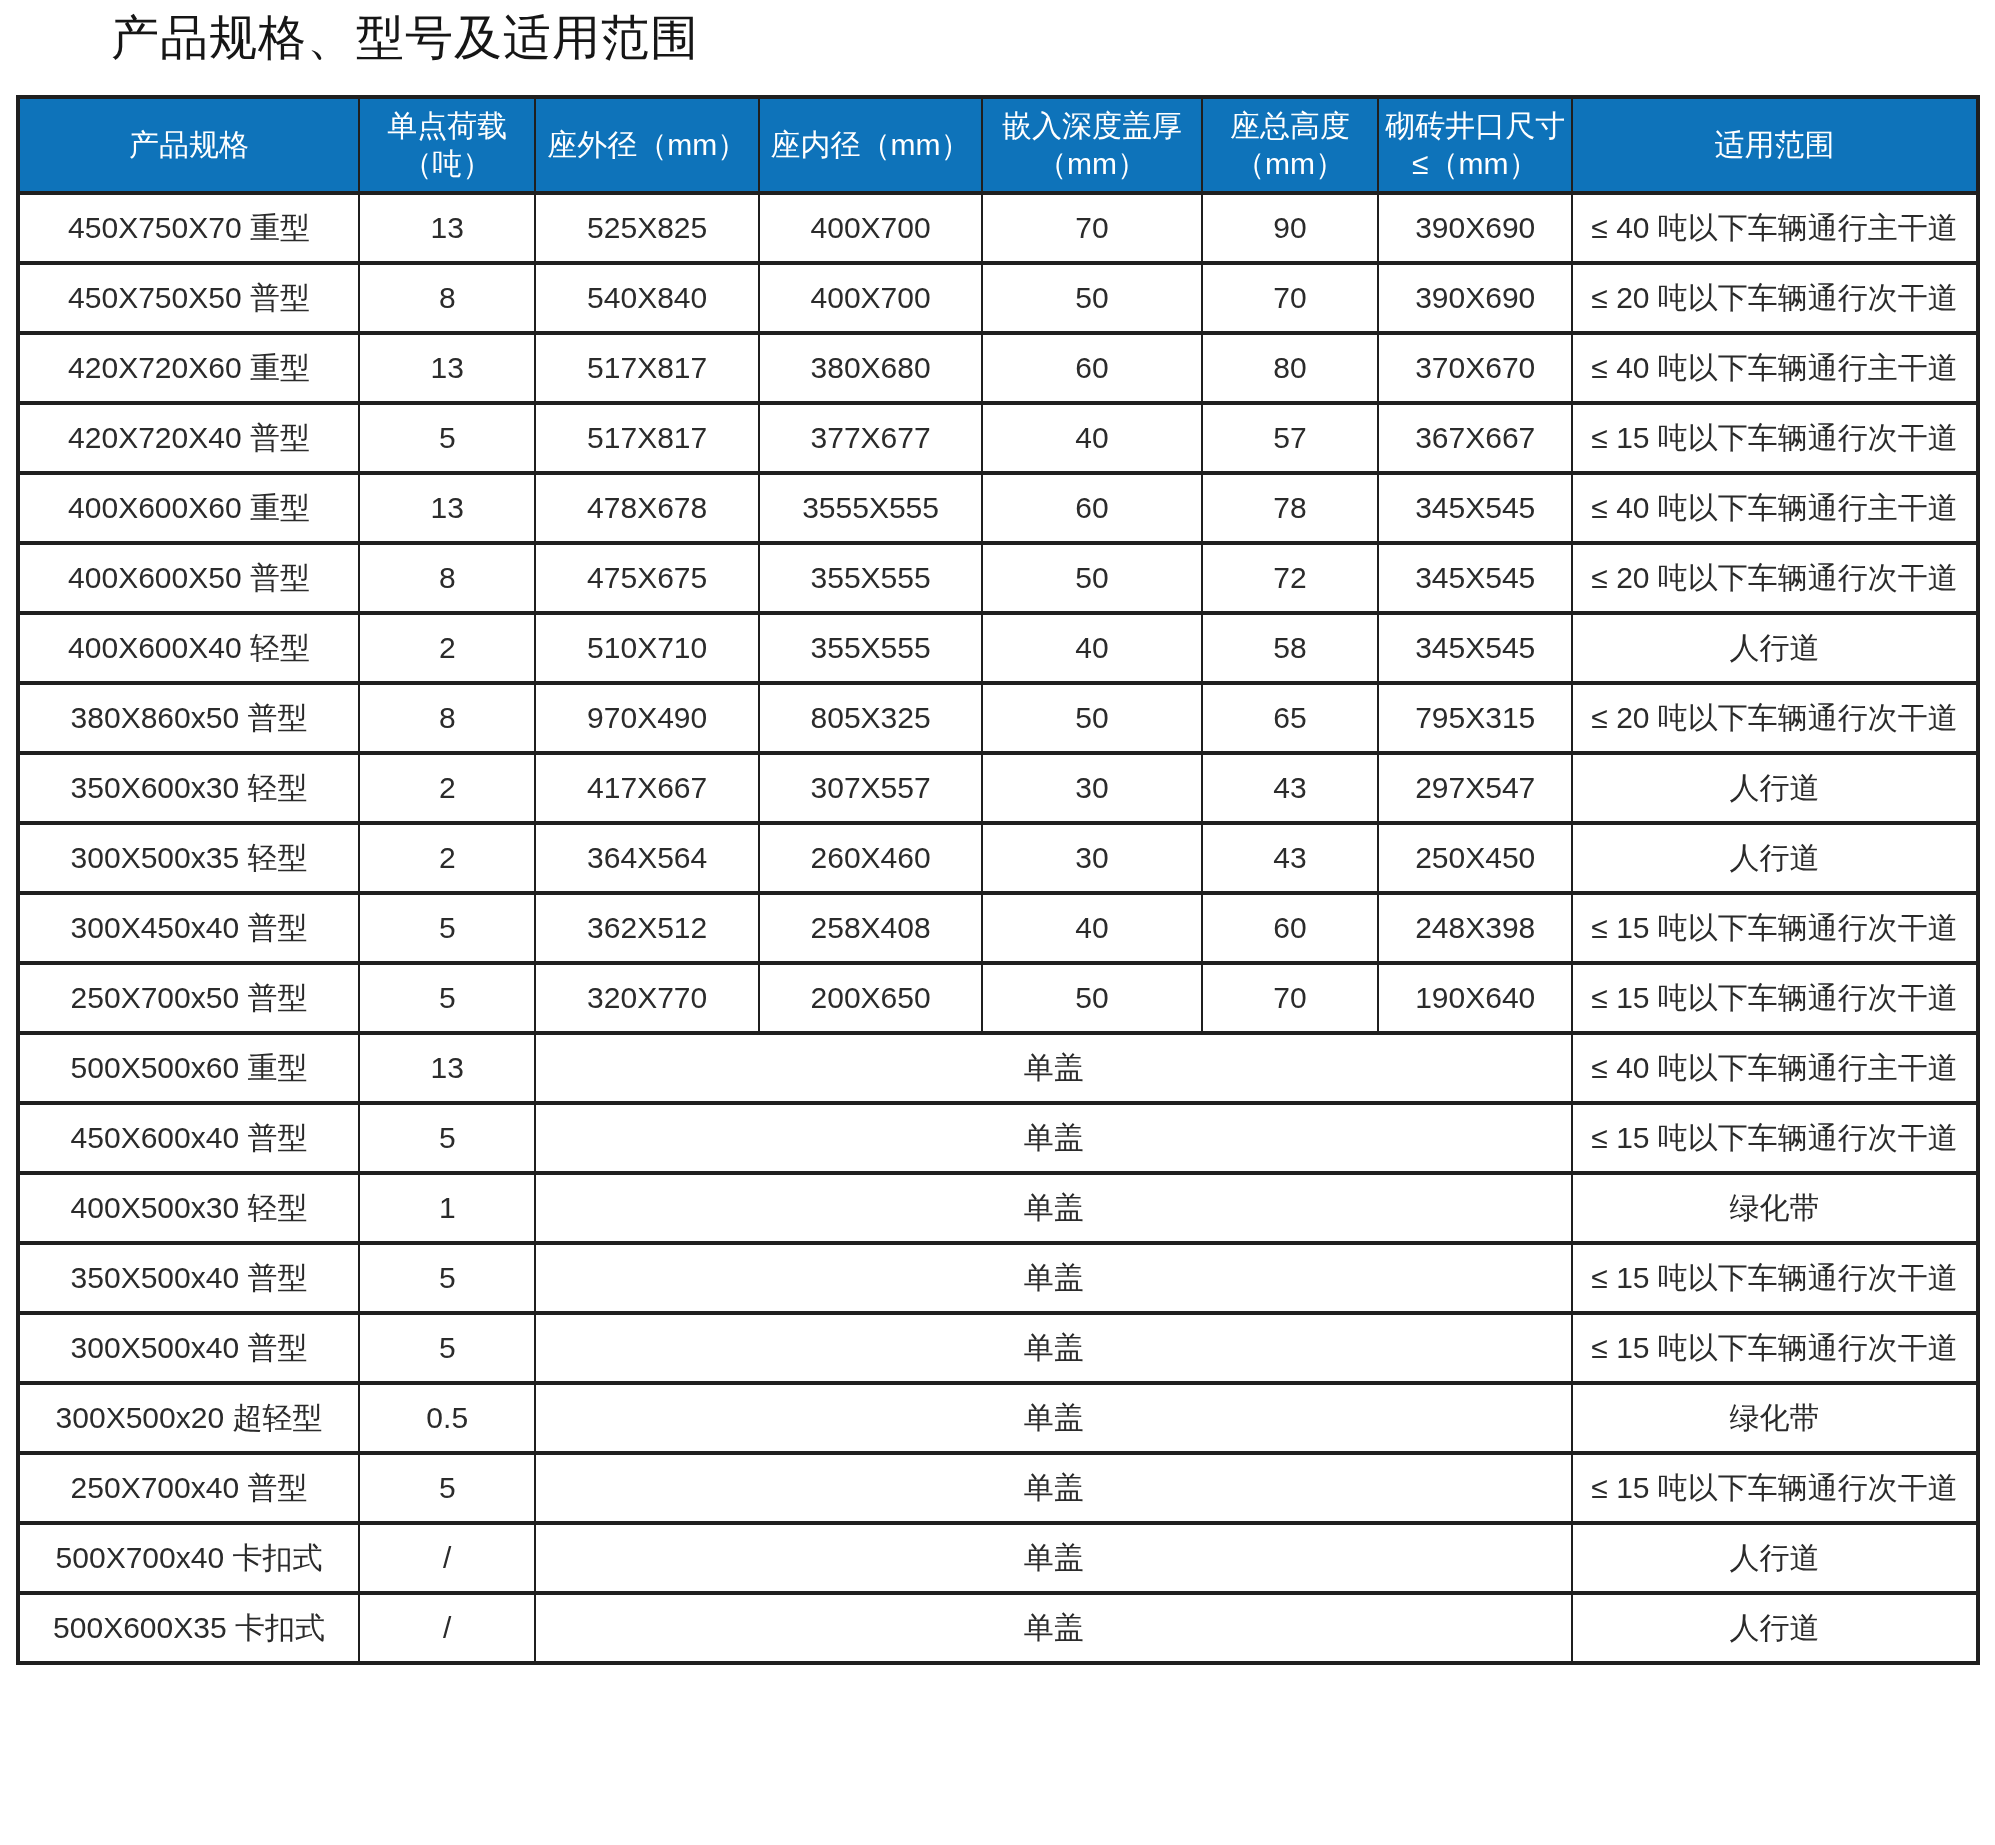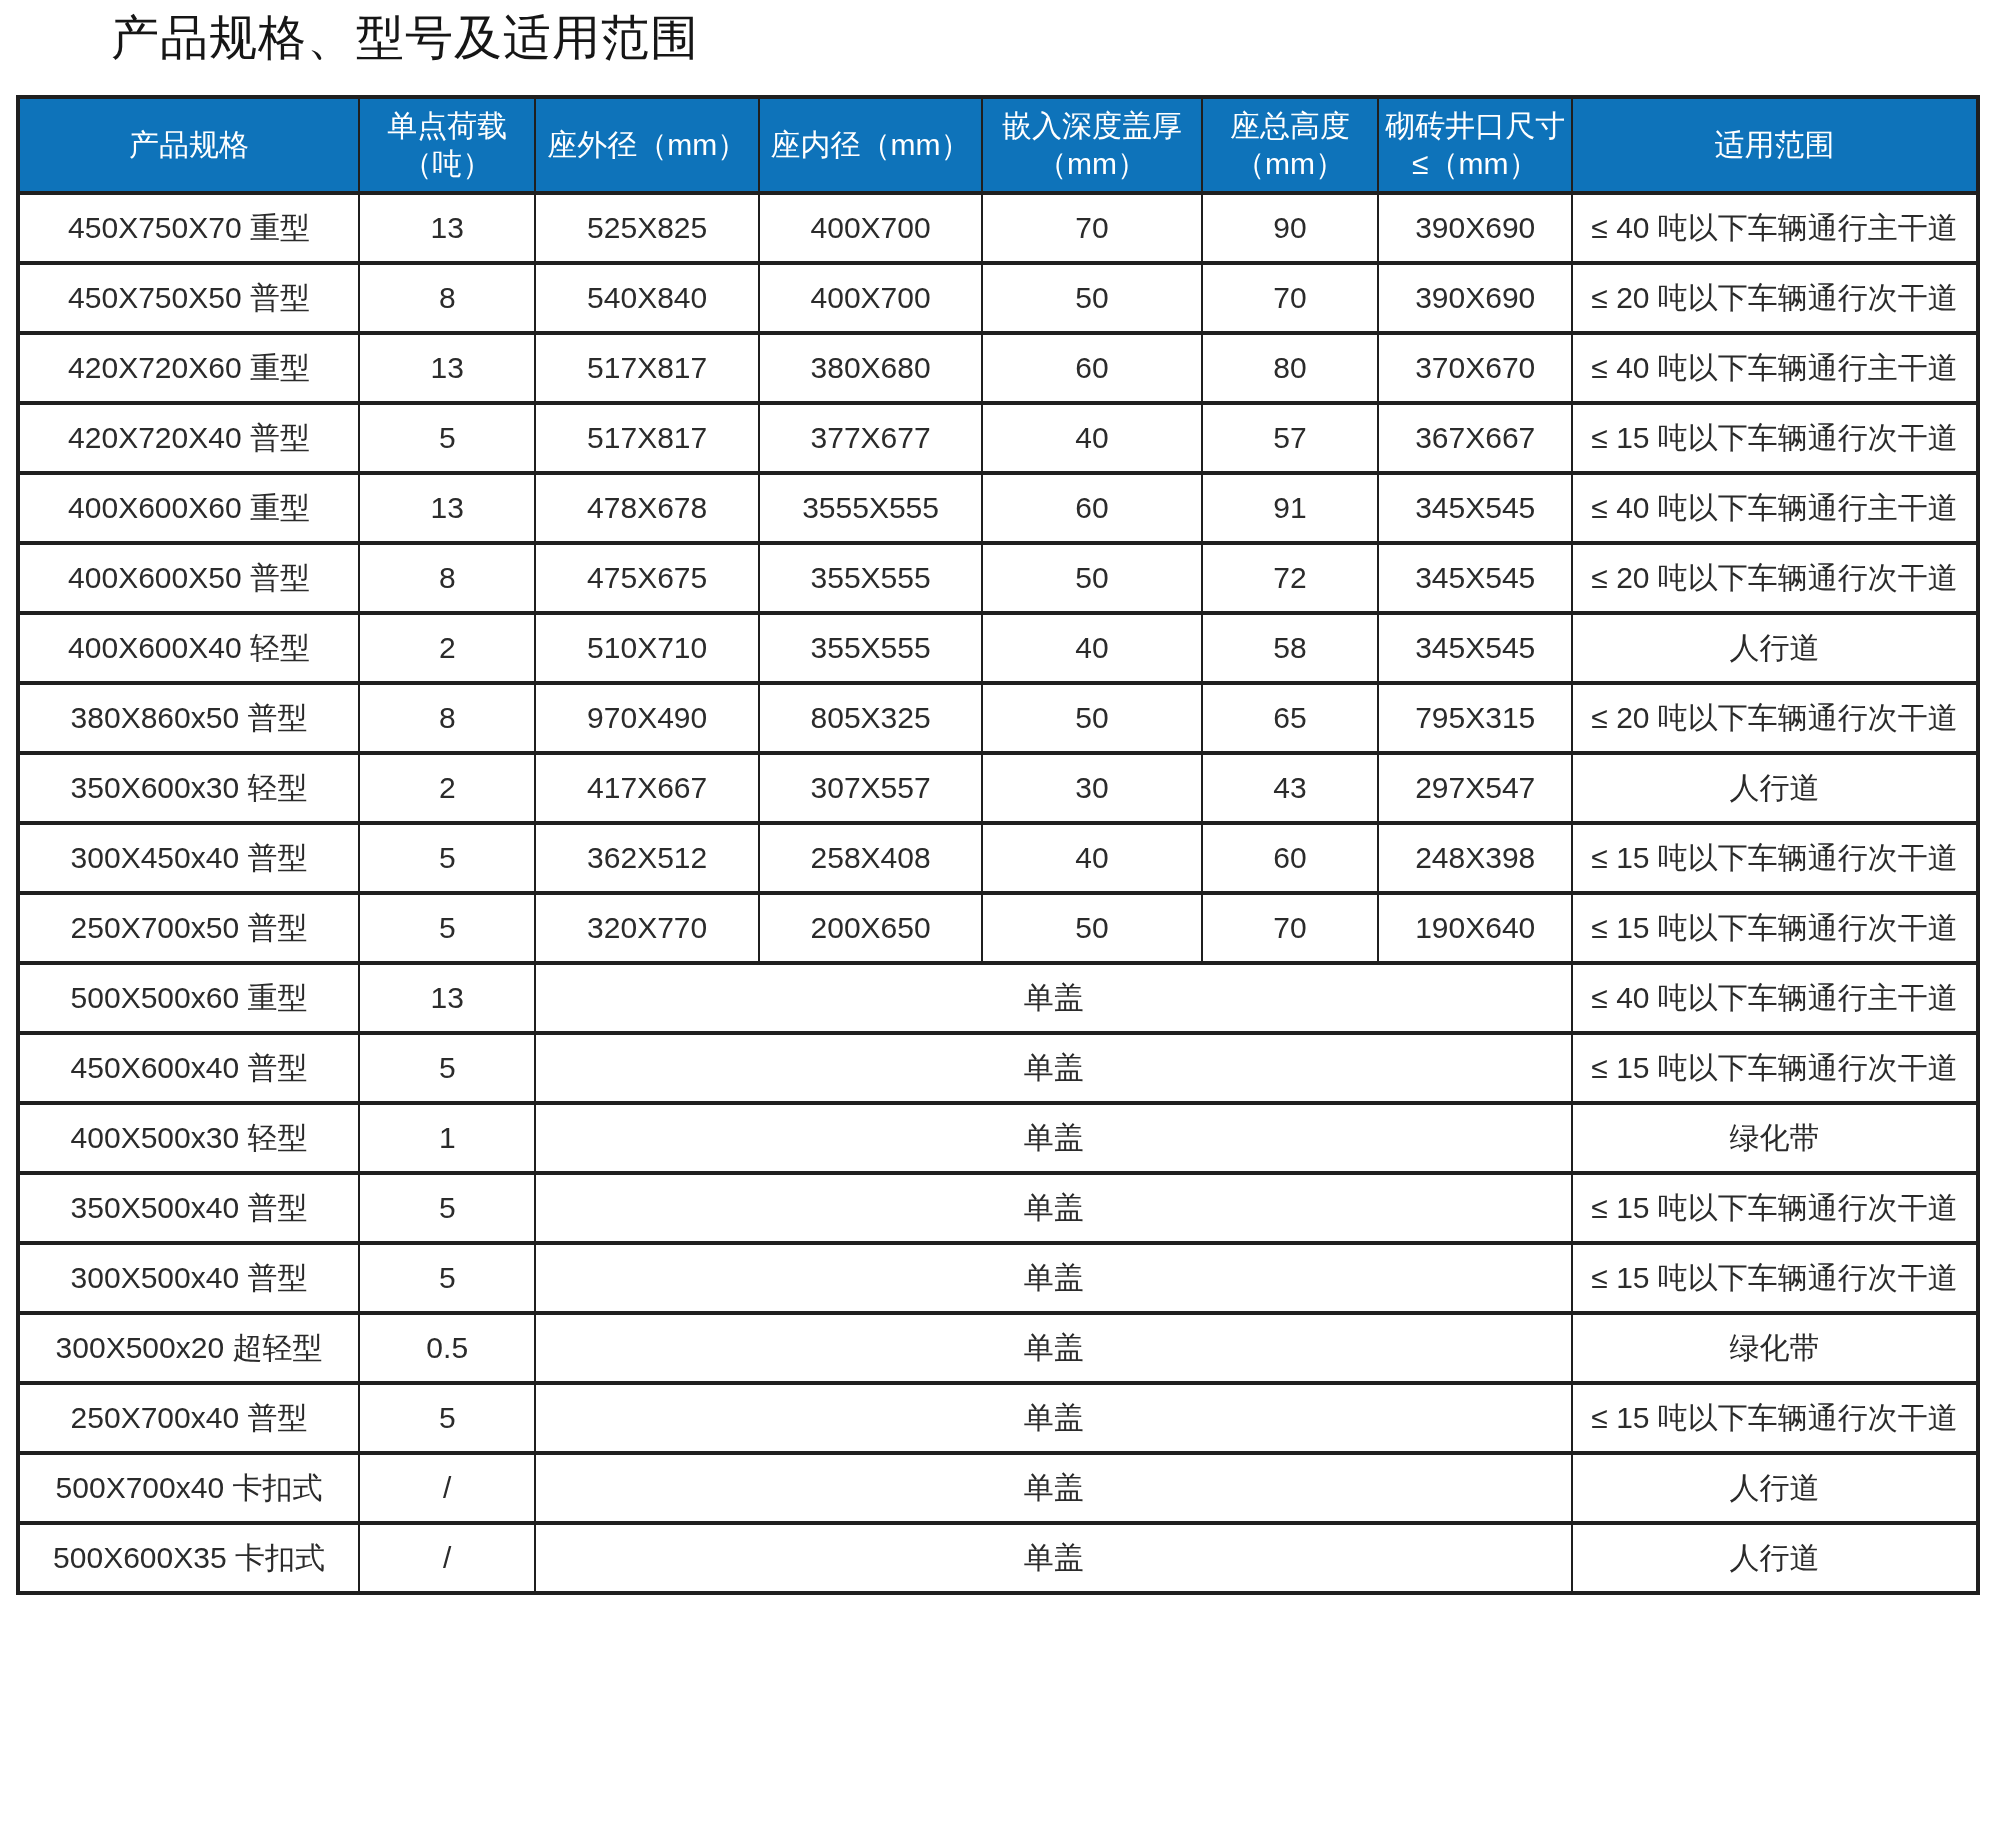--- a/index.html
+++ b/index.html
@@ -137,21 +137,21 @@
         <td>57</td>
         <td>367X667</td>
         <td>≤ 15 吨以下车辆通行次干道</td>
       </tr>
       <tr>
         <td>400X600X60 重型</td>
         <td>13</td>
         <td>478X678</td>
         <td>3555X555</td>
         <td>60</td>
-        <td>91</td>
+        <td>78</td>
         <td>345X545</td>
         <td>≤ 40 吨以下车辆通行主干道</td>
       </tr>
       <tr>
         <td>400X600X50 普型</td>
         <td>8</td>
         <td>475X675</td>
         <td>355X555</td>
         <td>50</td>
         <td>72</td>
@@ -182,20 +182,30 @@
         <td>350X600x30 轻型</td>
         <td>2</td>
         <td>417X667</td>
         <td>307X557</td>
         <td>30</td>
         <td>43</td>
         <td>297X547</td>
         <td>人行道</td>
       </tr>
       <tr>
+        <td>300X500x35 轻型</td>
+        <td>2</td>
+        <td>364X564</td>
+        <td>260X460</td>
+        <td>30</td>
+        <td>43</td>
+        <td>250X450</td>
+        <td>人行道</td>
+      </tr>
+      <tr>
         <td>300X450x40 普型</td>
         <td>5</td>
         <td>362X512</td>
         <td>258X408</td>
         <td>40</td>
         <td>60</td>
         <td>248X398</td>
         <td>≤ 15 吨以下车辆通行次干道</td>
       </tr>
       <tr>

